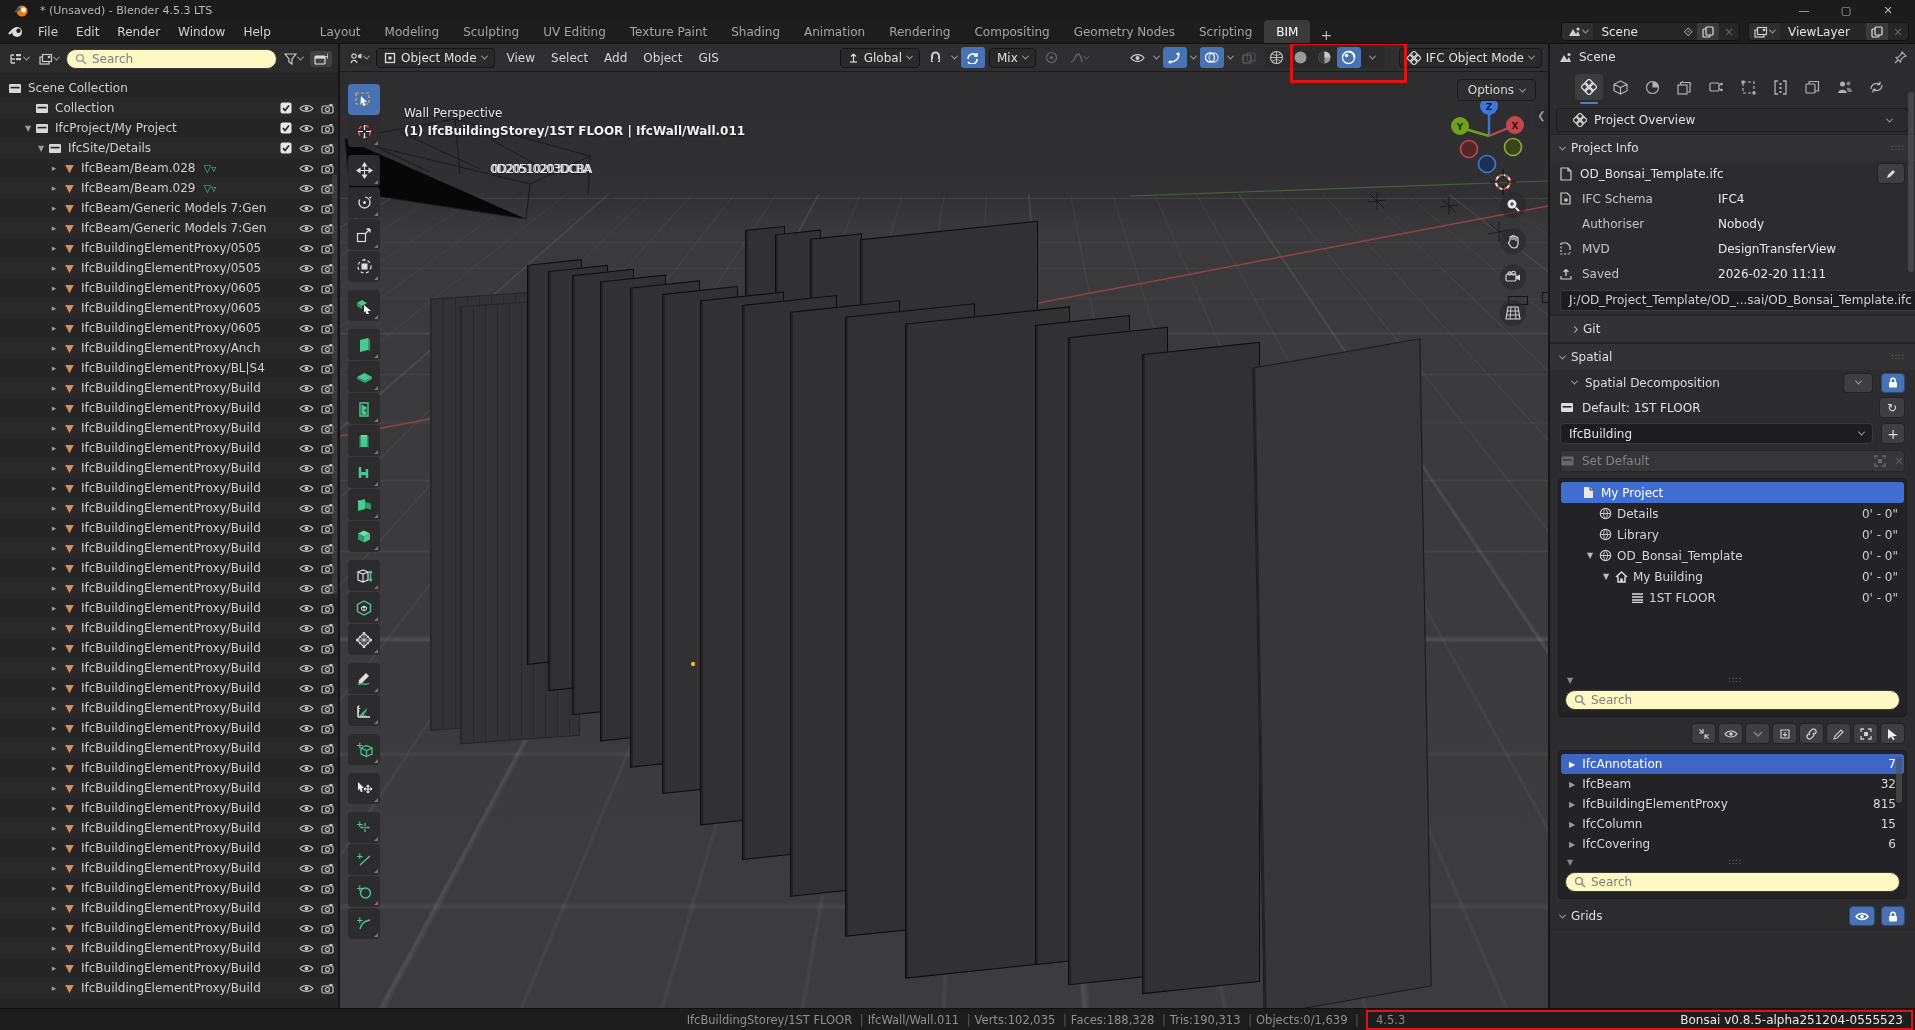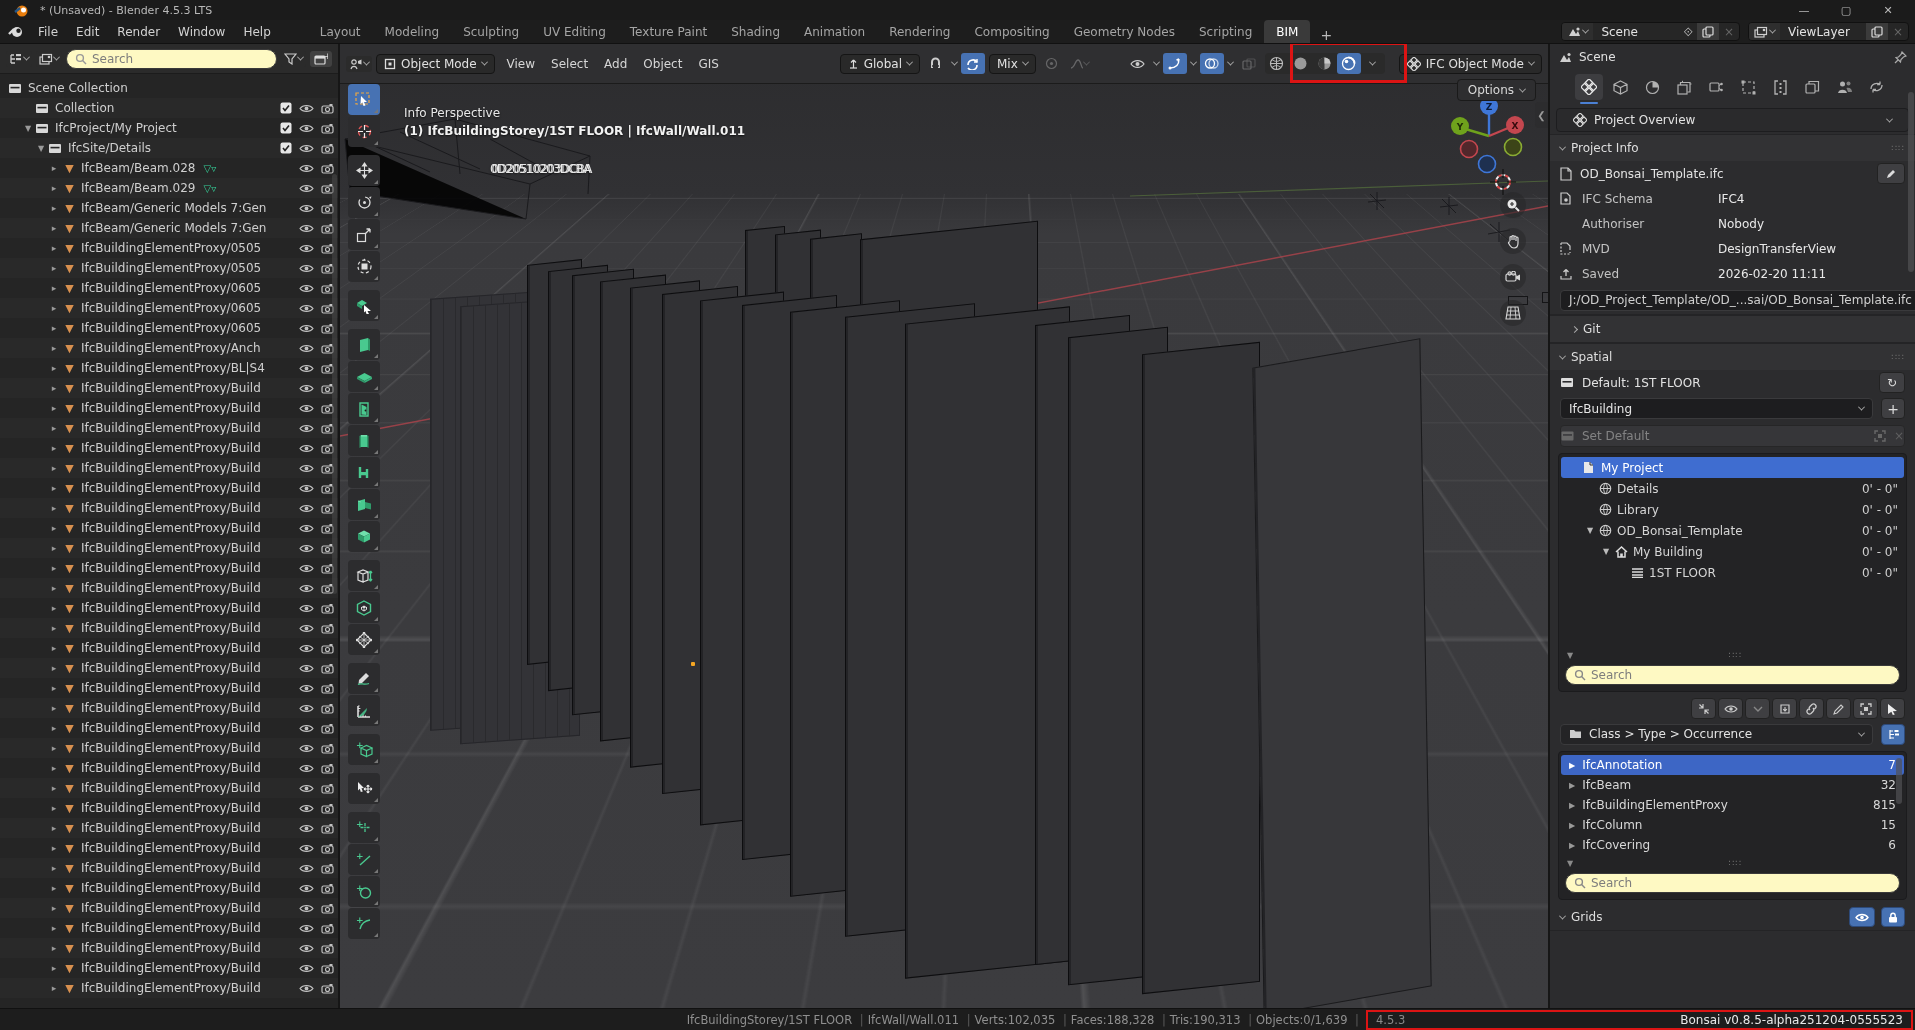--- a/index.html
+++ b/index.html
@@ -36,21 +36,21 @@
   .o-disc { width:14px; text-align:center; color:#9a9a9a; font-size:9px; flex:0 0 14px;}
   .o-ic { width:17px; flex:0 0 17px; text-align:center; }
   .obj-tri { color:#d8904f; font-size:11px; }
   .mesh-tri { color:#35d39a; font-size:10px; margin-left:8px; }
   .o-label { margin-left:3px; white-space:nowrap; overflow:hidden; }
   .o-toggles { margin-left:auto; display:flex; gap:7px; align-items:center; }
   .o-scroll { position:absolute; right:1px; top:100px; width:5px; height:420px; background:#4a4a4a; border-radius:3px; opacity:.55; }
 
   
   .viewport { width:1208px; position:relative; background:linear-gradient(#2c2c2e 0px,#313134 150px,#3a3a3d 190px,#3c3c3f 100%); overflow:hidden; }
-  .vp-header { position:absolute; top:0; left:0; right:0; height:40px; background:#2f2f31; border-bottom:1px solid #1b1b1b; display:flex; align-items:center; padding:10px 6px; gap:4px; z-index:40; }
+  .vp-header { position:absolute; top:0; left:0; right:0; height:28px; background:#2f2f31; border-bottom:1px solid #1b1b1b; display:flex; align-items:center; padding:10px 6px; gap:4px; z-index:40; }
   .vph-menu { padding:3px 8px; color:#d6d6d6; }
   .drop { display:flex; align-items:center; gap:5px; background:#292929; border:1px solid #151515; border-radius:4px; padding:2px 7px; color:#e0e0e0; }
   .hbtn { width:24px; height:21px; display:flex; align-items:center; justify-content:center; border-radius:3px; }
   .hbtn.active { background:#4772b3; }
   .hbtn.dim { opacity:.35; }
   .caret { width:5px; height:5px; border-right:1.4px solid #aaa; border-bottom:1.4px solid #aaa; transform:rotate(45deg) translate(-1px,-1px); display:inline-block; }
   .shade-group { display:flex; background:#2a2a2a; border-radius:4px; overflow:hidden; }
   .red-box { position:absolute; border:3px solid #dc1414; z-index:60; pointer-events:none; }
   .options-pill { position:absolute; top:35px; right:12px; display:flex; gap:6px; align-items:center; background:#2e2e30; border:1px solid #1a1a1a; border-radius:4px; padding:3px 10px; color:#d8d8d8; z-index:40; }
   .vp-collapse { position:absolute; top:58px; right:0; width:13px; height:26px; background:#2c2c2e; border-radius:4px 0 0 4px; color:#999; display:flex; align-items:center; justify-content:center; font-size:10px; z-index:41; }
@@ -1616,21 +1616,21 @@
         </div>
         <div class="tool-btn">
           <svg width="16" height="15">
             <text x="0" y="7" fill="#49c98f" font-size="9" font-weight="bold">+</text>
             <path d="M4 13 Q6 5 14 4" fill="none" stroke="#49c98f" stroke-width="1.4"></path>
           </svg>
           <span class="tool-corner"></span>
         </div>
       </div>
 
-    <div class="overlay-text" style="left:64px; top:62px; font-size:12px;">Info Perspective</div>
+    <div class="overlay-text" style="left:64px; top:62px; font-size:12px;">Wall Perspective</div>
     <div class="overlay-text" style="left:64px; top:80px; font-size:12px; font-weight:bold; color:#f2f2f2;">(1) IfcBuildingStorey/1ST FLOOR | IfcWall/Wall.011</div>
     <div class="overlay-text" style="left:150px; top:118px; font-size:11.5px; letter-spacing:-0.5px; text-shadow:1.5px 0 0 #e8e8e8, 0 1px 2px rgba(0,0,0,.7);">0D20510203DCBA</div>
 
     <div class="gizmo" style="left:1105px; top:48px;">
       <svg width="88" height="88">
         <line x1="44" y1="44" x2="44" y2="16" stroke="#3f77d8" stroke-width="2.4"></line>
         <line x1="44" y1="44" x2="17" y2="36" stroke="#6fa21c" stroke-width="2.4"></line>
         <line x1="44" y1="44" x2="68" y2="34" stroke="#c4474f" stroke-width="2.4"></line>
         <circle cx="44" cy="14" r="9" fill="#3f77d8"></circle>
           <text x="44" y="17.5" text-anchor="middle" font-size="9" fill="#0c1c38" font-weight="bold">Z</text>
@@ -1857,20 +1857,33 @@
         <span class="caret" style="transform:rotate(-45deg);"></span>
           <span>Git</span>
       </div>
     </div>
 
     <div class="section">
       <div class="sec-head">
         <span class="caret"></span>
           <span>Spatial</span>
         <span class="grip">∷∷</span>
+      </div>
+      <div class="info-row" style="padding-left:22px;">
+        <span class="caret"></span>
+          <span style="color:#dcdcdc;">Spatial Decomposition</span>
+        <span class="btn" style="margin-left:auto;width:30px;height:20px;">
+            <span class="caret"></span>
+          </span>
+        <span class="btn blue-btn" style="width:24px;height:20px;">
+            <svg width="10" height="11">
+              <rect x="1" y="5" width="8" height="5.5" rx="1" fill="#fff"></rect>
+              <path d="M2.8 5 V3.4 a2.2 2.2 0 0 1 4.4 0 V5" fill="none" stroke="#fff" stroke-width="1.4"></path>
+            </svg>
+          </span>
       </div>
       <div class="info-row">
         <span>
             <svg width="14" height="11">
               <rect x="1" y="1" width="12" height="9" rx="1" fill="#ddd"></rect>
               <rect x="2.5" y="4" width="9" height="1.6" fill="#2c2c2e"></rect>
             </svg>
           </span>
         <span style="color:#e3e3e3;">Default: 1ST FLOOR</span>
         <span class="btn" style="margin-left:auto;width:26px;height:21px;color:#ddd;">↻</span>
@@ -2021,36 +2034,20 @@
               <path d="M1 4 V1 H4 M8 1 H11 V4 M11 8 V11 H8 M4 11 H1 V8" fill="none" stroke="#ccc" stroke-width="1.3"></path>
               <rect x="4" y="4" width="4" height="4" fill="#ccc"></rect>
             </svg>
           </span>
           <span class="btn" style="width: 25px; height: 21px;">
             <svg width="11" height="12">
               <path d="M1 1 L10 8 L5.8 8.3 L7.8 11.5 L5.8 12 L4.4 8.8 L1 11 Z" fill="#eee"></path>
             </svg>
           </span>
         </div>
-      <div class="info-row" style="height:26px;">
-        <div class="field" style="flex:1; gap:7px; background:#242426;">
-          <svg width="13" height="10">
-              <path d="M1 1 H5 L6.5 2.5 H12 V9 H1 Z" fill="#ccc"></path>
-            </svg>
-          <span style="color:#e3e3e3;">Class &gt; Type &gt; Occurrence</span>
-          <span class="caret" style="margin-left:auto;"></span>
-        </div>
-        <span class="btn blue-btn" style="width:24px;height:21px;">
-            <svg width="11" height="11">
-              <path d="M2 1 V10 M2 2 H5 M2 5.5 H6 M2 9 H6" stroke="#fff" stroke-width="1.2" fill="none"></path>
-              <rect x="6.5" y="1" width="4" height="2" fill="#fff"></rect>
-              <rect x="7" y="4.5" width="4" height="2" fill="#fff"></rect>
-            </svg>
-          </span>
-      </div>
       <div class="treebox" style="position:relative;">
         <div id="class-list-rows">
             <div class="list-row selected">
               <span style="font-size:8px;color:#fff;">▶</span>
               <span>IfcAnnotation</span>
               <span class="list-count">7</span>
             </div>
             <div class="list-row">
               <span style="font-size:8px;color:#999;">▶</span>
               <span>IfcBeam</span>

